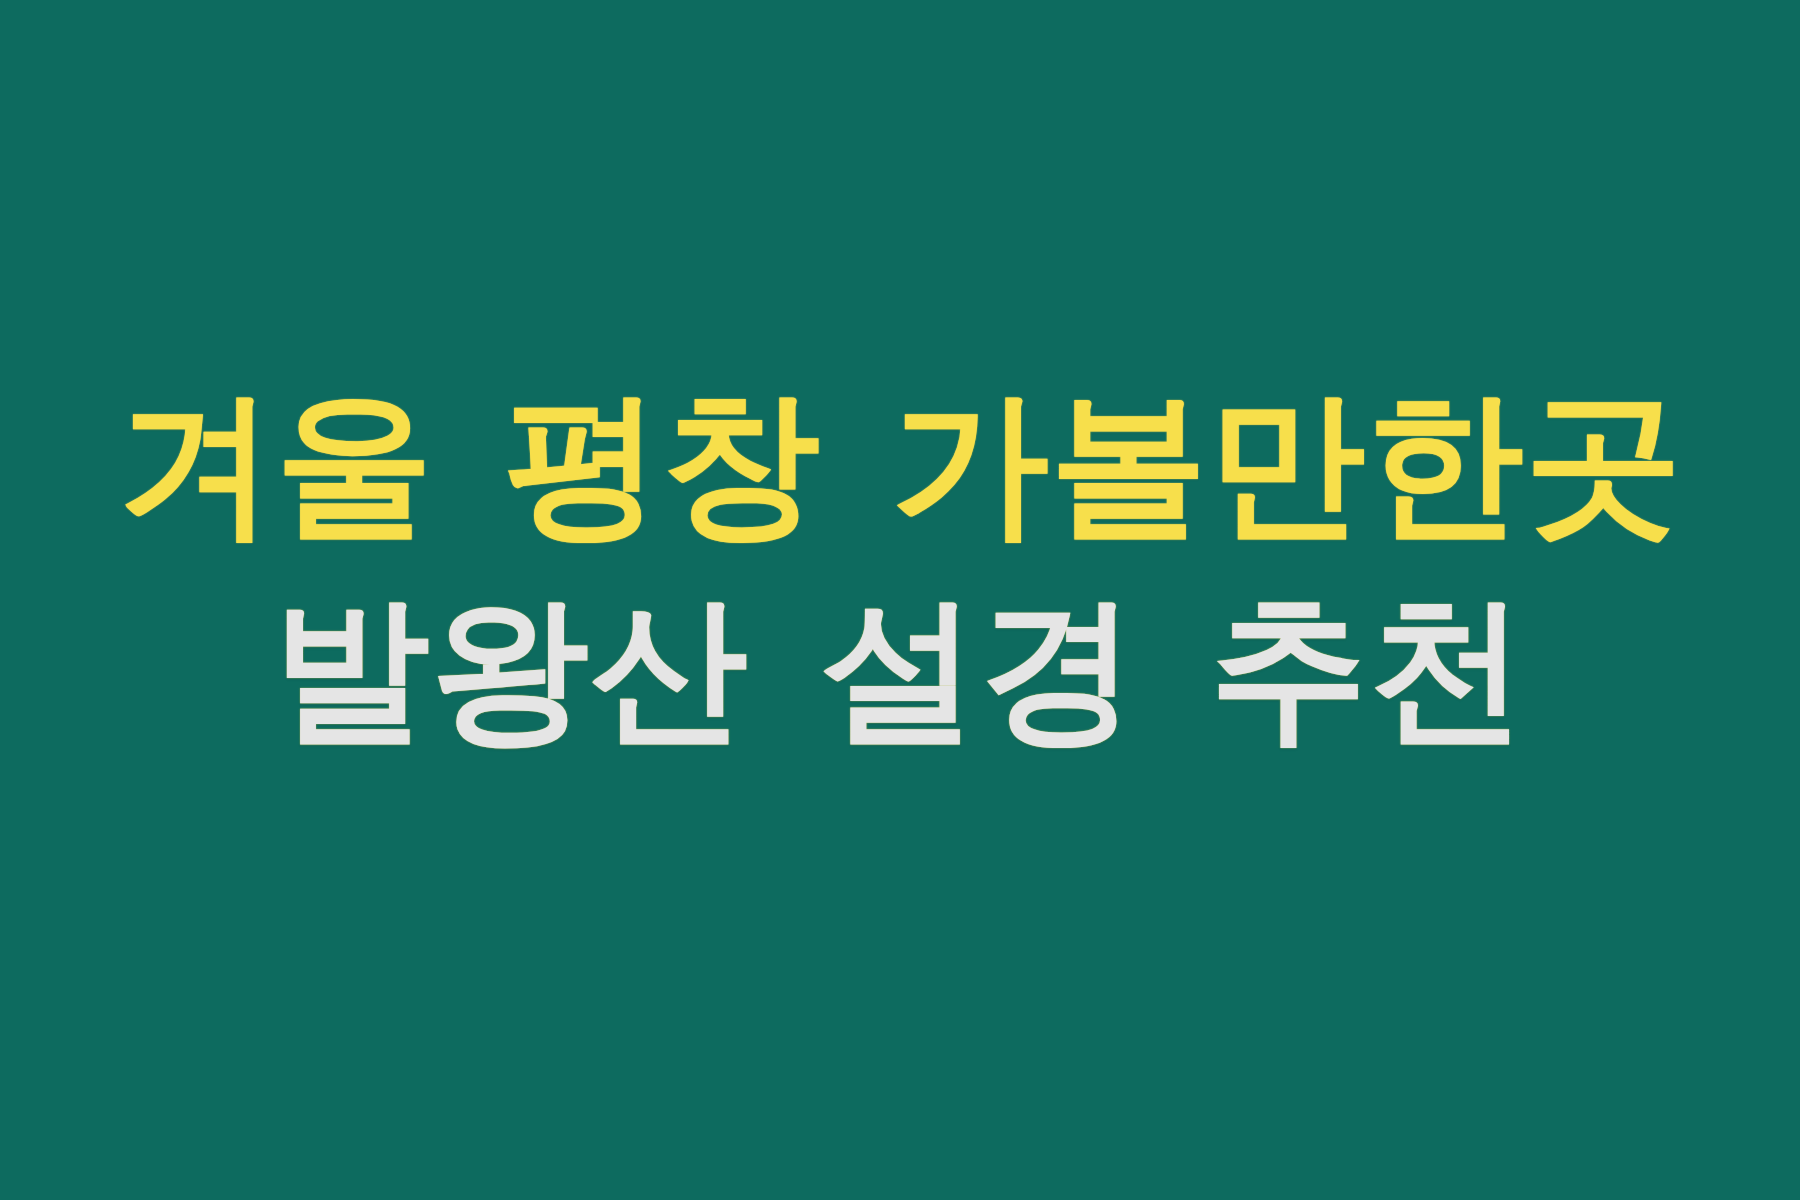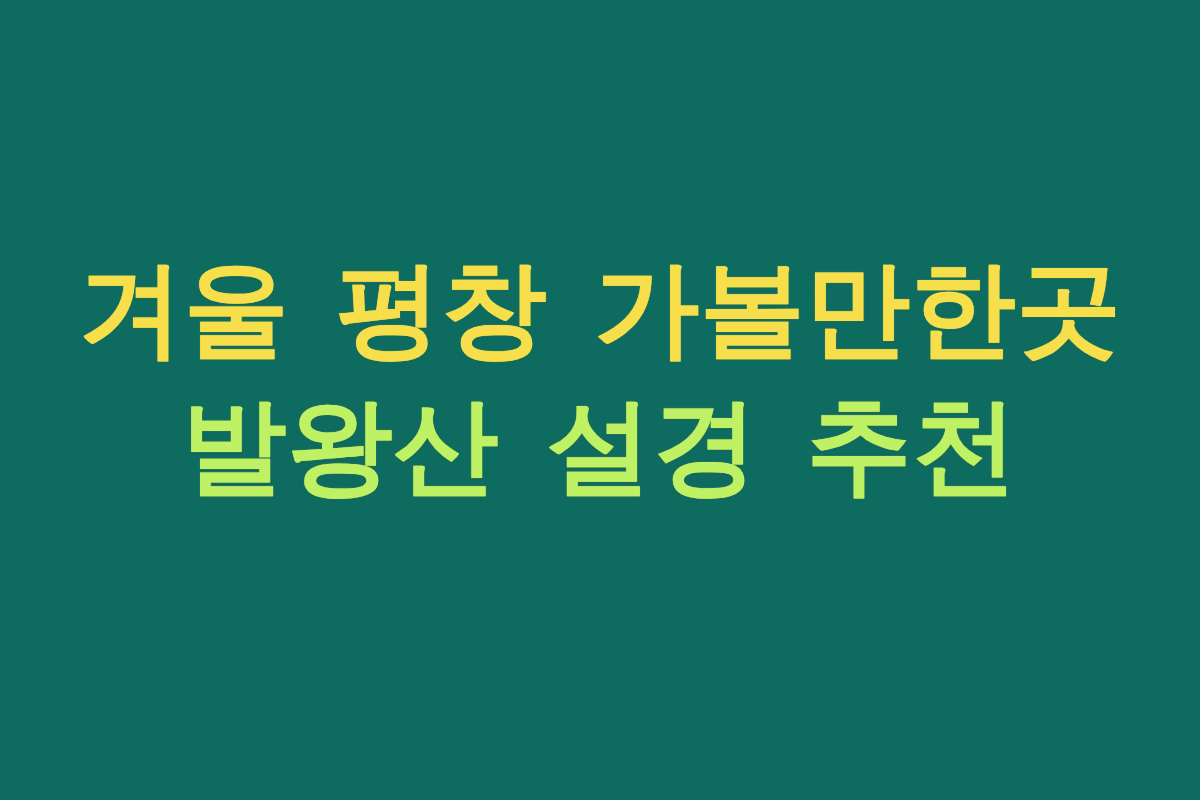--- a/index.html
+++ b/index.html
@@ -62,17 +62,17 @@
 </style>
 </head>
 <body style="width: 1200px; height: 800px;">
 
 <div id="banner" style="background: rgb(13, 107, 95); width: 1200px; height: 800px;">
 
   <div id="title-block">
 
     <span class="title-line line-1" style="color: rgb(247, 223, 75);">겨울 평창 가볼만한곳</span>
 
-    <span class="title-line line-2" style="color: #bef264;">발왕산 설경 추천</span>
+    <span class="title-line line-2" style="color: #e5e5e5;">발왕산 설경 추천</span>
 
   </div>
 
 </div>
 
 </body></html>

